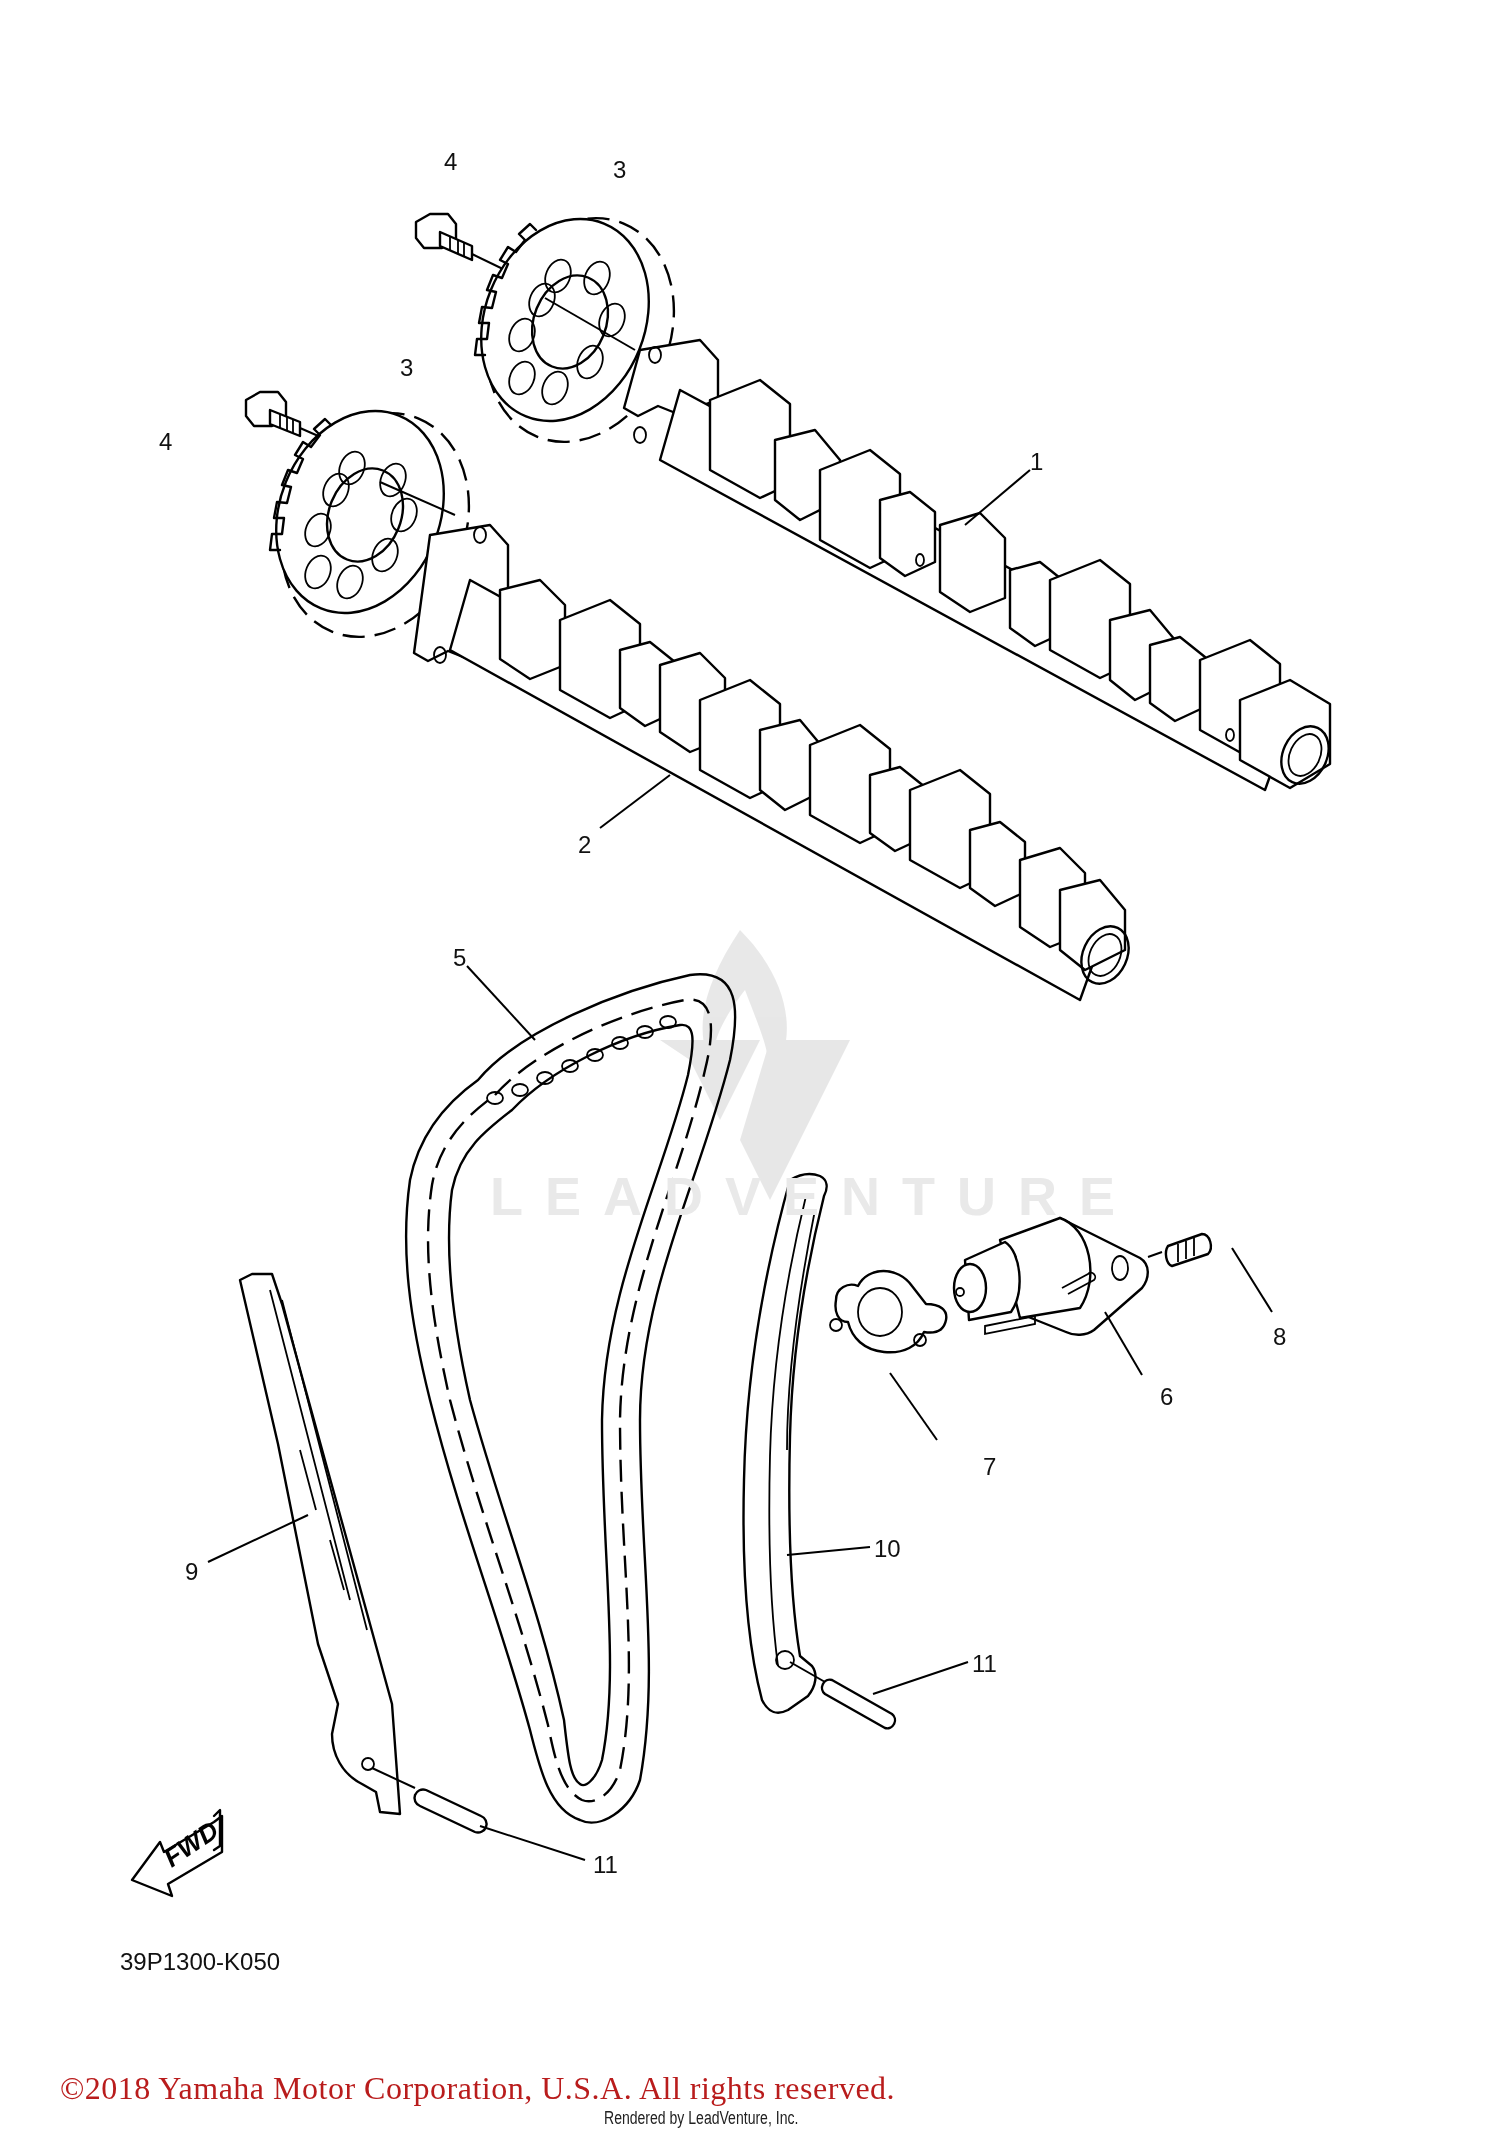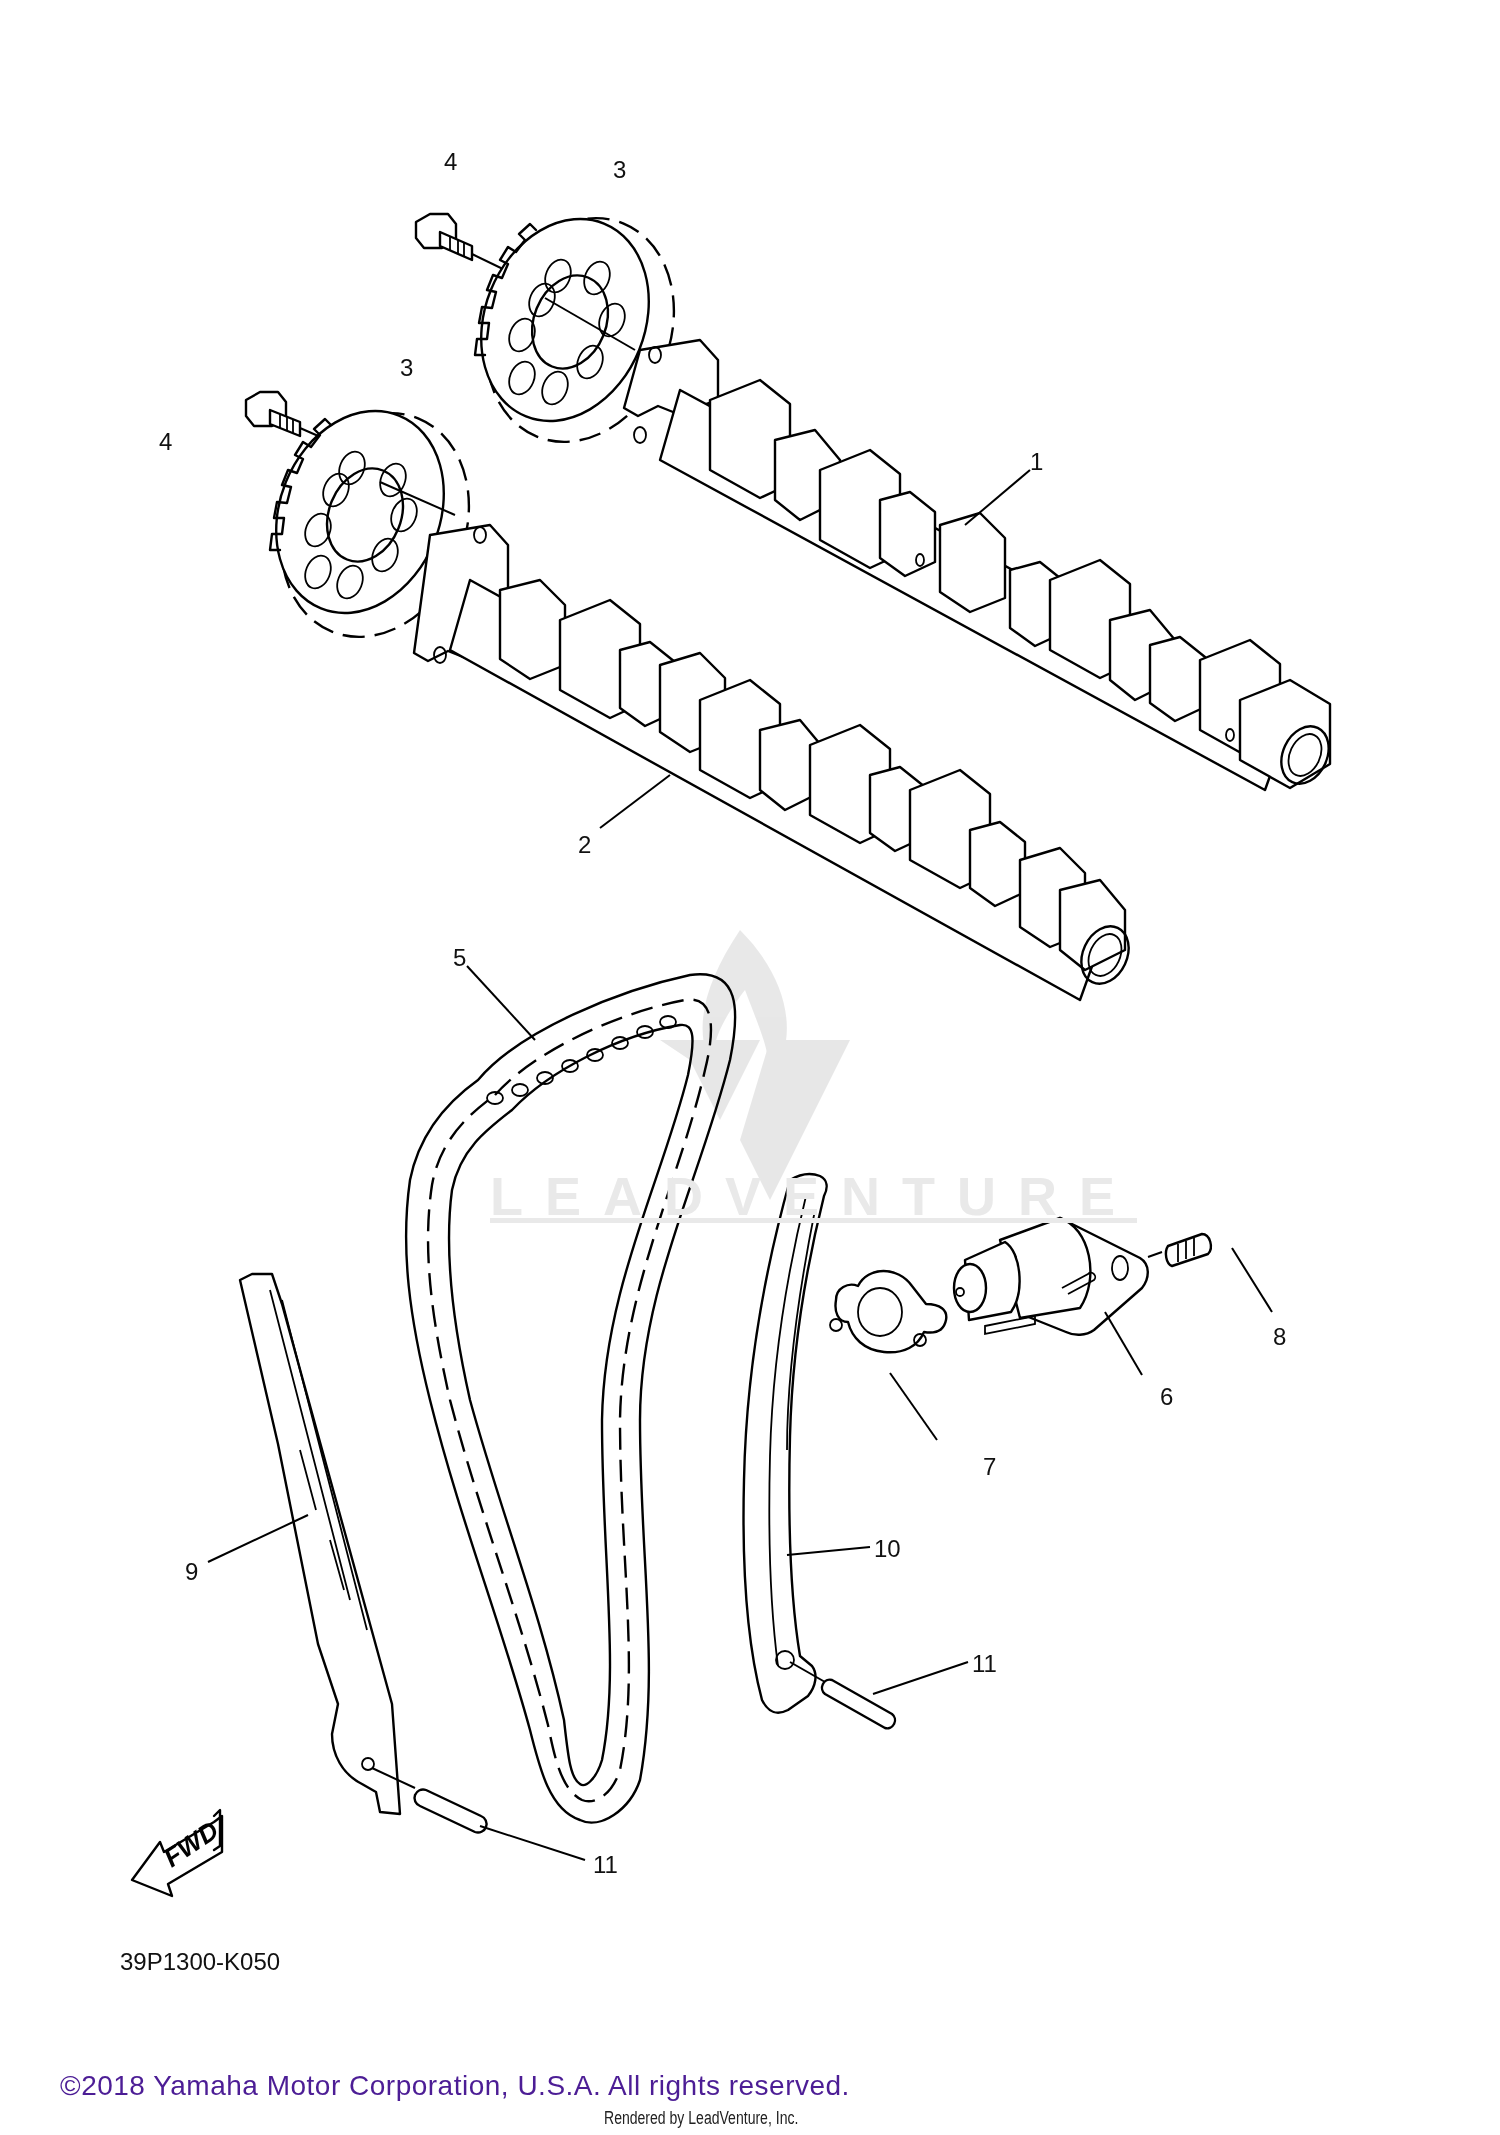--- a/index.html
+++ b/index.html
@@ -6,23 +6,23 @@
   body { width: 1500px; height: 2135px; position: relative; overflow: hidden;
          font-family: "Liberation Sans", sans-serif; color: #000; }
   #diagram { position: absolute; left: 0; top: 0; width: 1500px; height: 2135px; }
   .ln { fill: none; stroke: #000; stroke-width: 2.4; stroke-linecap: round; stroke-linejoin: round; }
   .thin { fill: none; stroke: #000; stroke-width: 1.8; }
   .dash { fill: none; stroke: #000; stroke-width: 2.4; stroke-dasharray: 22 10; }
   .leader { stroke: #000; stroke-width: 2; fill: none; }
   .fillw { fill: #fff; stroke: #000; stroke-width: 2.4; stroke-linejoin: round; }
   .callout { position: absolute; font-size: 24px; line-height: 1; color: #111; }
   .watermark-text { position: absolute; left: 490px; top: 1165px; font-size: 54px; letter-spacing: 22px;
-                    font-weight: bold; color: #e9e9e9; text-decoration: underline; }
+                    font-weight: bold; color: #e9e9e9; }
   .ref-code { position: absolute; left: 120px; top: 1948px; font-size: 24px; color: #111; }
-  .copyright { position: absolute; left: 60px; top: 2070px; font-size: 28px; color: #4c1d95; white-space: nowrap; letter-spacing: 0.5px; }
+  .copyright { position: absolute; left: 60px; top: 2070px; font-size: 32px; color: #b91c1c; white-space: nowrap; letter-spacing: 0.5px; font-family: Liberation Serif, serif; }
   .rendered { position: absolute; left: 604px; top: 2108px; font-size: 18px; color: #222; white-space: nowrap;
               transform: scaleX(0.78); transform-origin: left top; }
   .fwd-label { position: absolute; left: 158px; top: 1848px; font-size: 26px; font-weight: bold; font-style: italic;
                transform: rotate(-34deg); transform-origin: left top; }
 </style>
 </head>
 <body>
 
 <svg id="diagram" viewBox="0 0 1500 2135" xmlns="http://www.w3.org/2000/svg">
 

